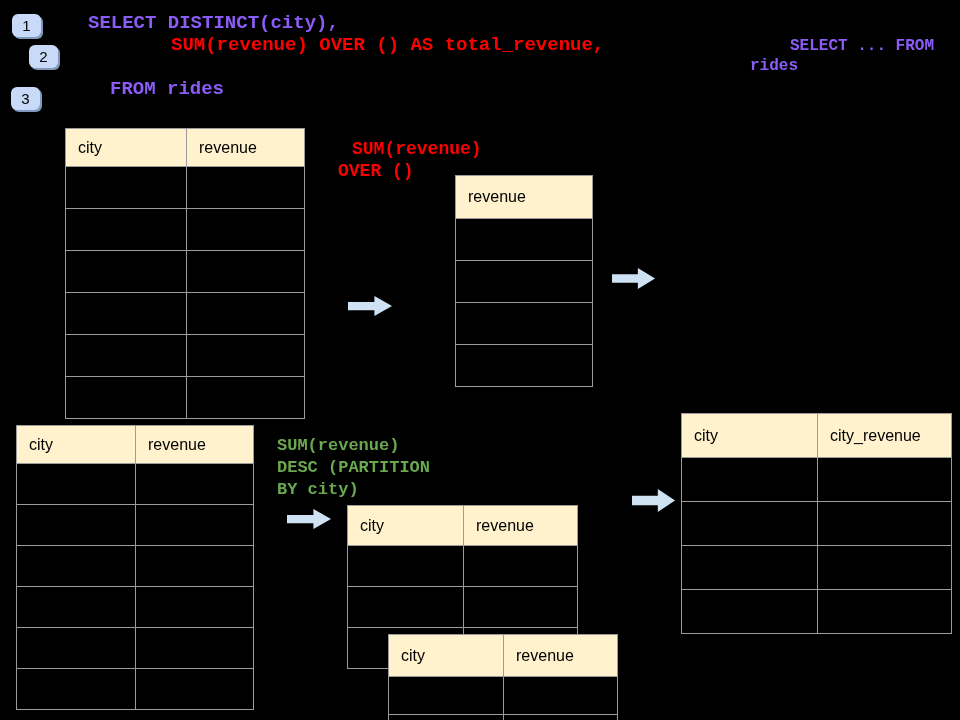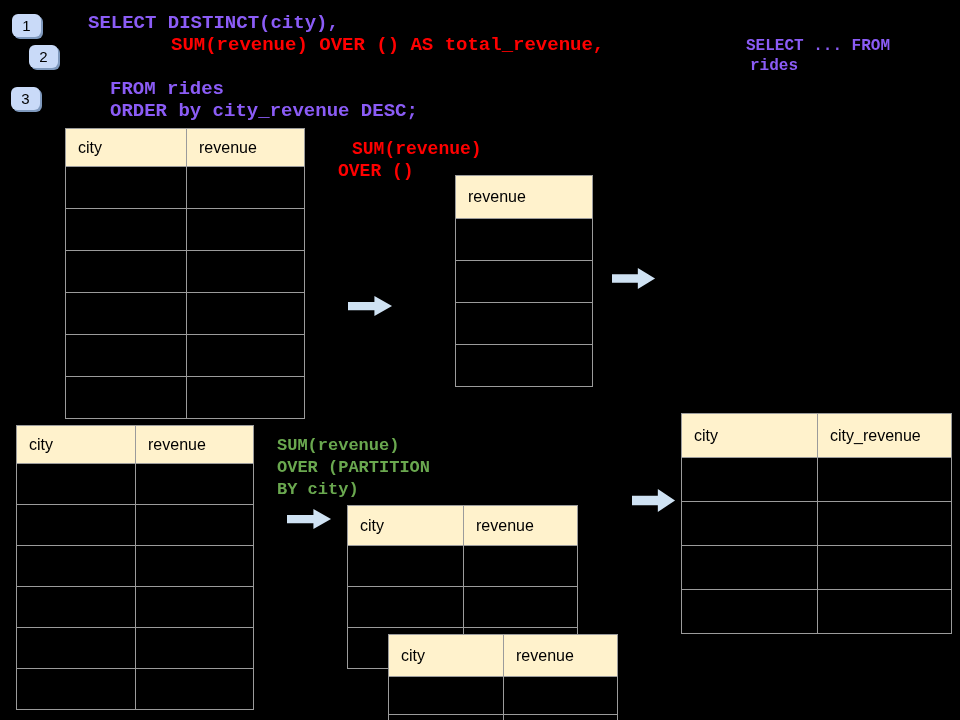--- a/index.html
+++ b/index.html
@@ -24,21 +24,21 @@
   .sz-side{font-size:16px;line-height:20px;}
   .sz-note{font-size:18px;}
   .sz-note-g{font-size:17px;}
 
   #sql-1{left:88px;top:12px;}
   #sql-2{left:133px;top:34px;}
   #sql-3{left:133px;top:56px;}
   #sql-4{left:110px;top:78px;}
   #sql-5{left:110px;top:100px;}
 
-  #side-1{left:746px;top:36px;}
+  #side-1{left:790px;top:36px;}
   #side-2{left:750px;top:56px;}
 
   #ann-total-1{left:314px;top:138px;}
   #ann-total-2{left:300px;top:160px;}
   #ann-part-1{left:277px;top:435px;}
   #ann-part-2{left:277px;top:457px;}
   #ann-part-3{left:277px;top:479px;text-align:right;}
 
   
   table.dtable{position:absolute;border-collapse:collapse;table-layout:fixed;background:#000;}
@@ -83,30 +83,29 @@
 
 <div class="stage">
 
   <div class="badge" id="badge-1">1</div>
   <div class="badge" id="badge-2">2</div>
   <div class="badge" id="badge-3">3</div>
 
   <div class="code sz-main purple" id="sql-1">SELECT DISTINCT(city),</div>
   <div class="code sz-main red" id="sql-2">SUM(revenue) OVER () AS total_revenue,</div>
   <div class="code sz-main purple" id="sql-4">FROM rides</div>
-  <div class="code sz-main purple" id="sql-5">ORDER by city_revenue DESC;</div>
 
   <div class="code sz-side purple" id="side-1">SELECT ... FROM</div>
   <div class="code sz-side purple" id="side-2">rides</div>
 
   <div class="code sz-note red" id="ann-total-1">SUM(revenue)</div>
   <div class="code sz-note red" id="ann-total-2">OVER ()</div>
 
   <div class="code sz-note-g green" id="ann-part-1">SUM(revenue)</div>
-  <div class="code sz-note-g green" id="ann-part-2">OVER (PARTITION</div>
+  <div class="code sz-note-g green" id="ann-part-2">DESC (PARTITION</div>
   <div class="code sz-note-g green" id="ann-part-3">BY city)</div>
 
   <table class="dtable" id="tbl-source-top">
     <colgroup>
         <col style="width:121px">
         <col style="width:118px">
       </colgroup>
     <thead>
       <tr>
         <th>city</th>

